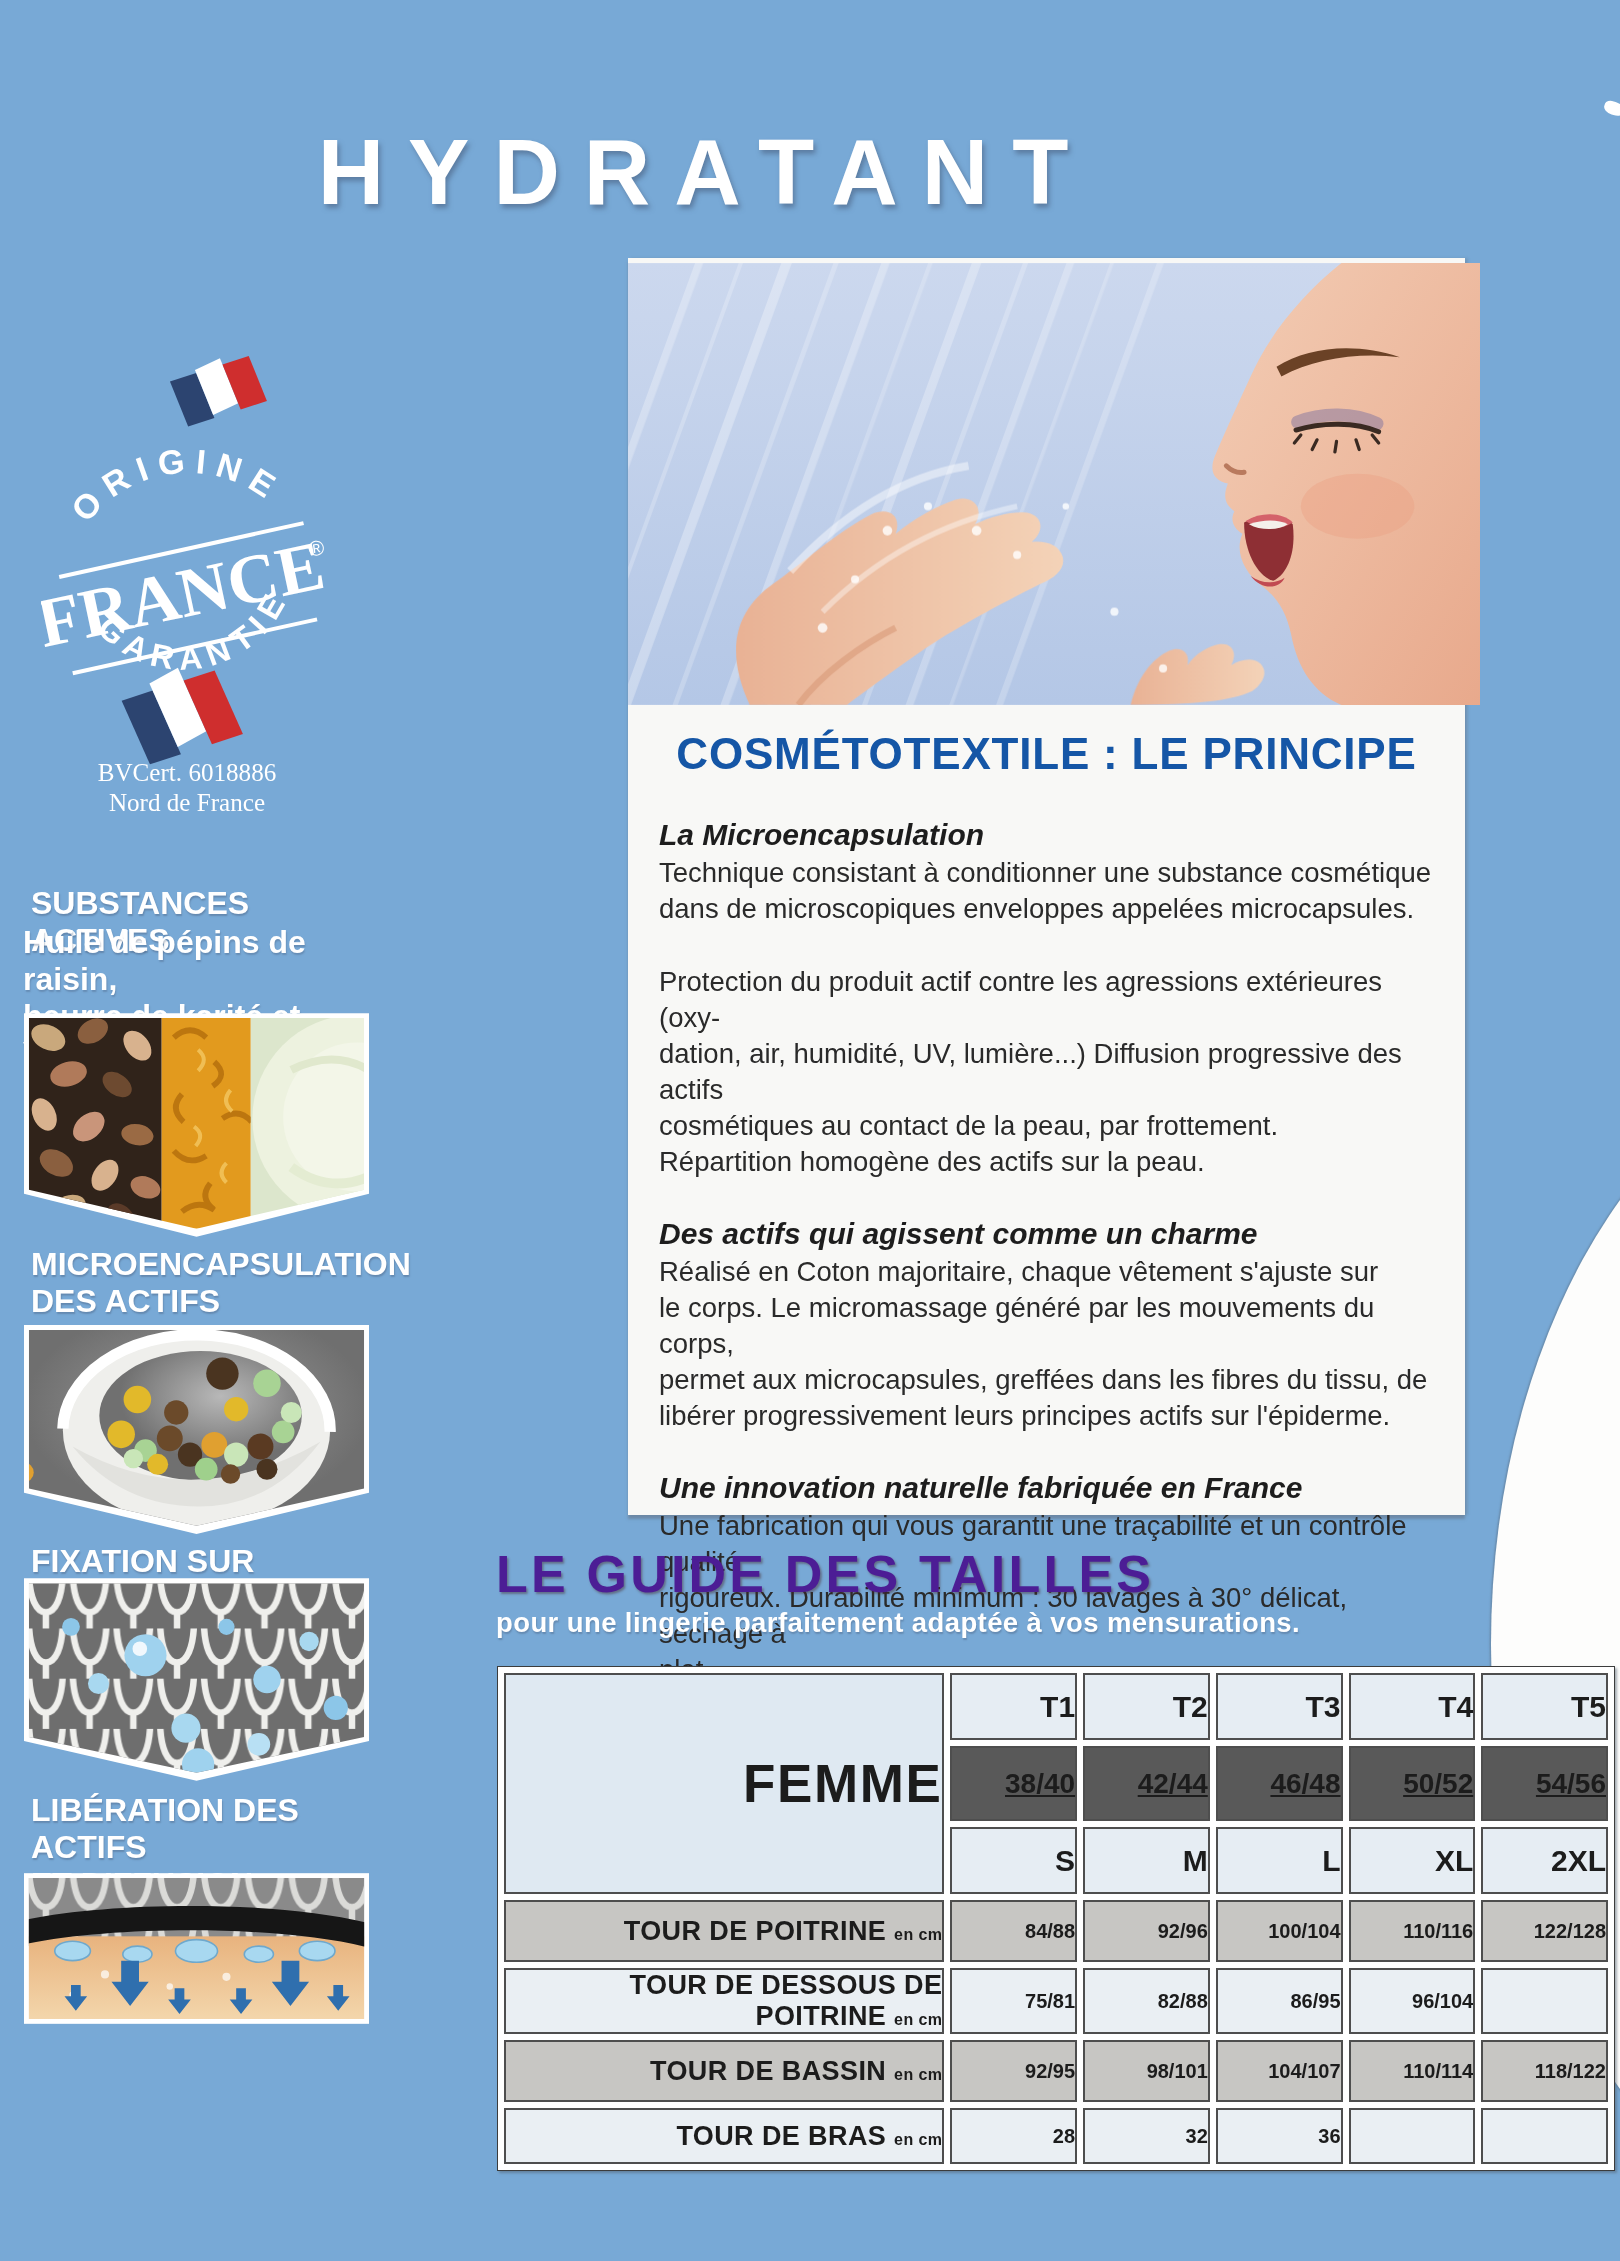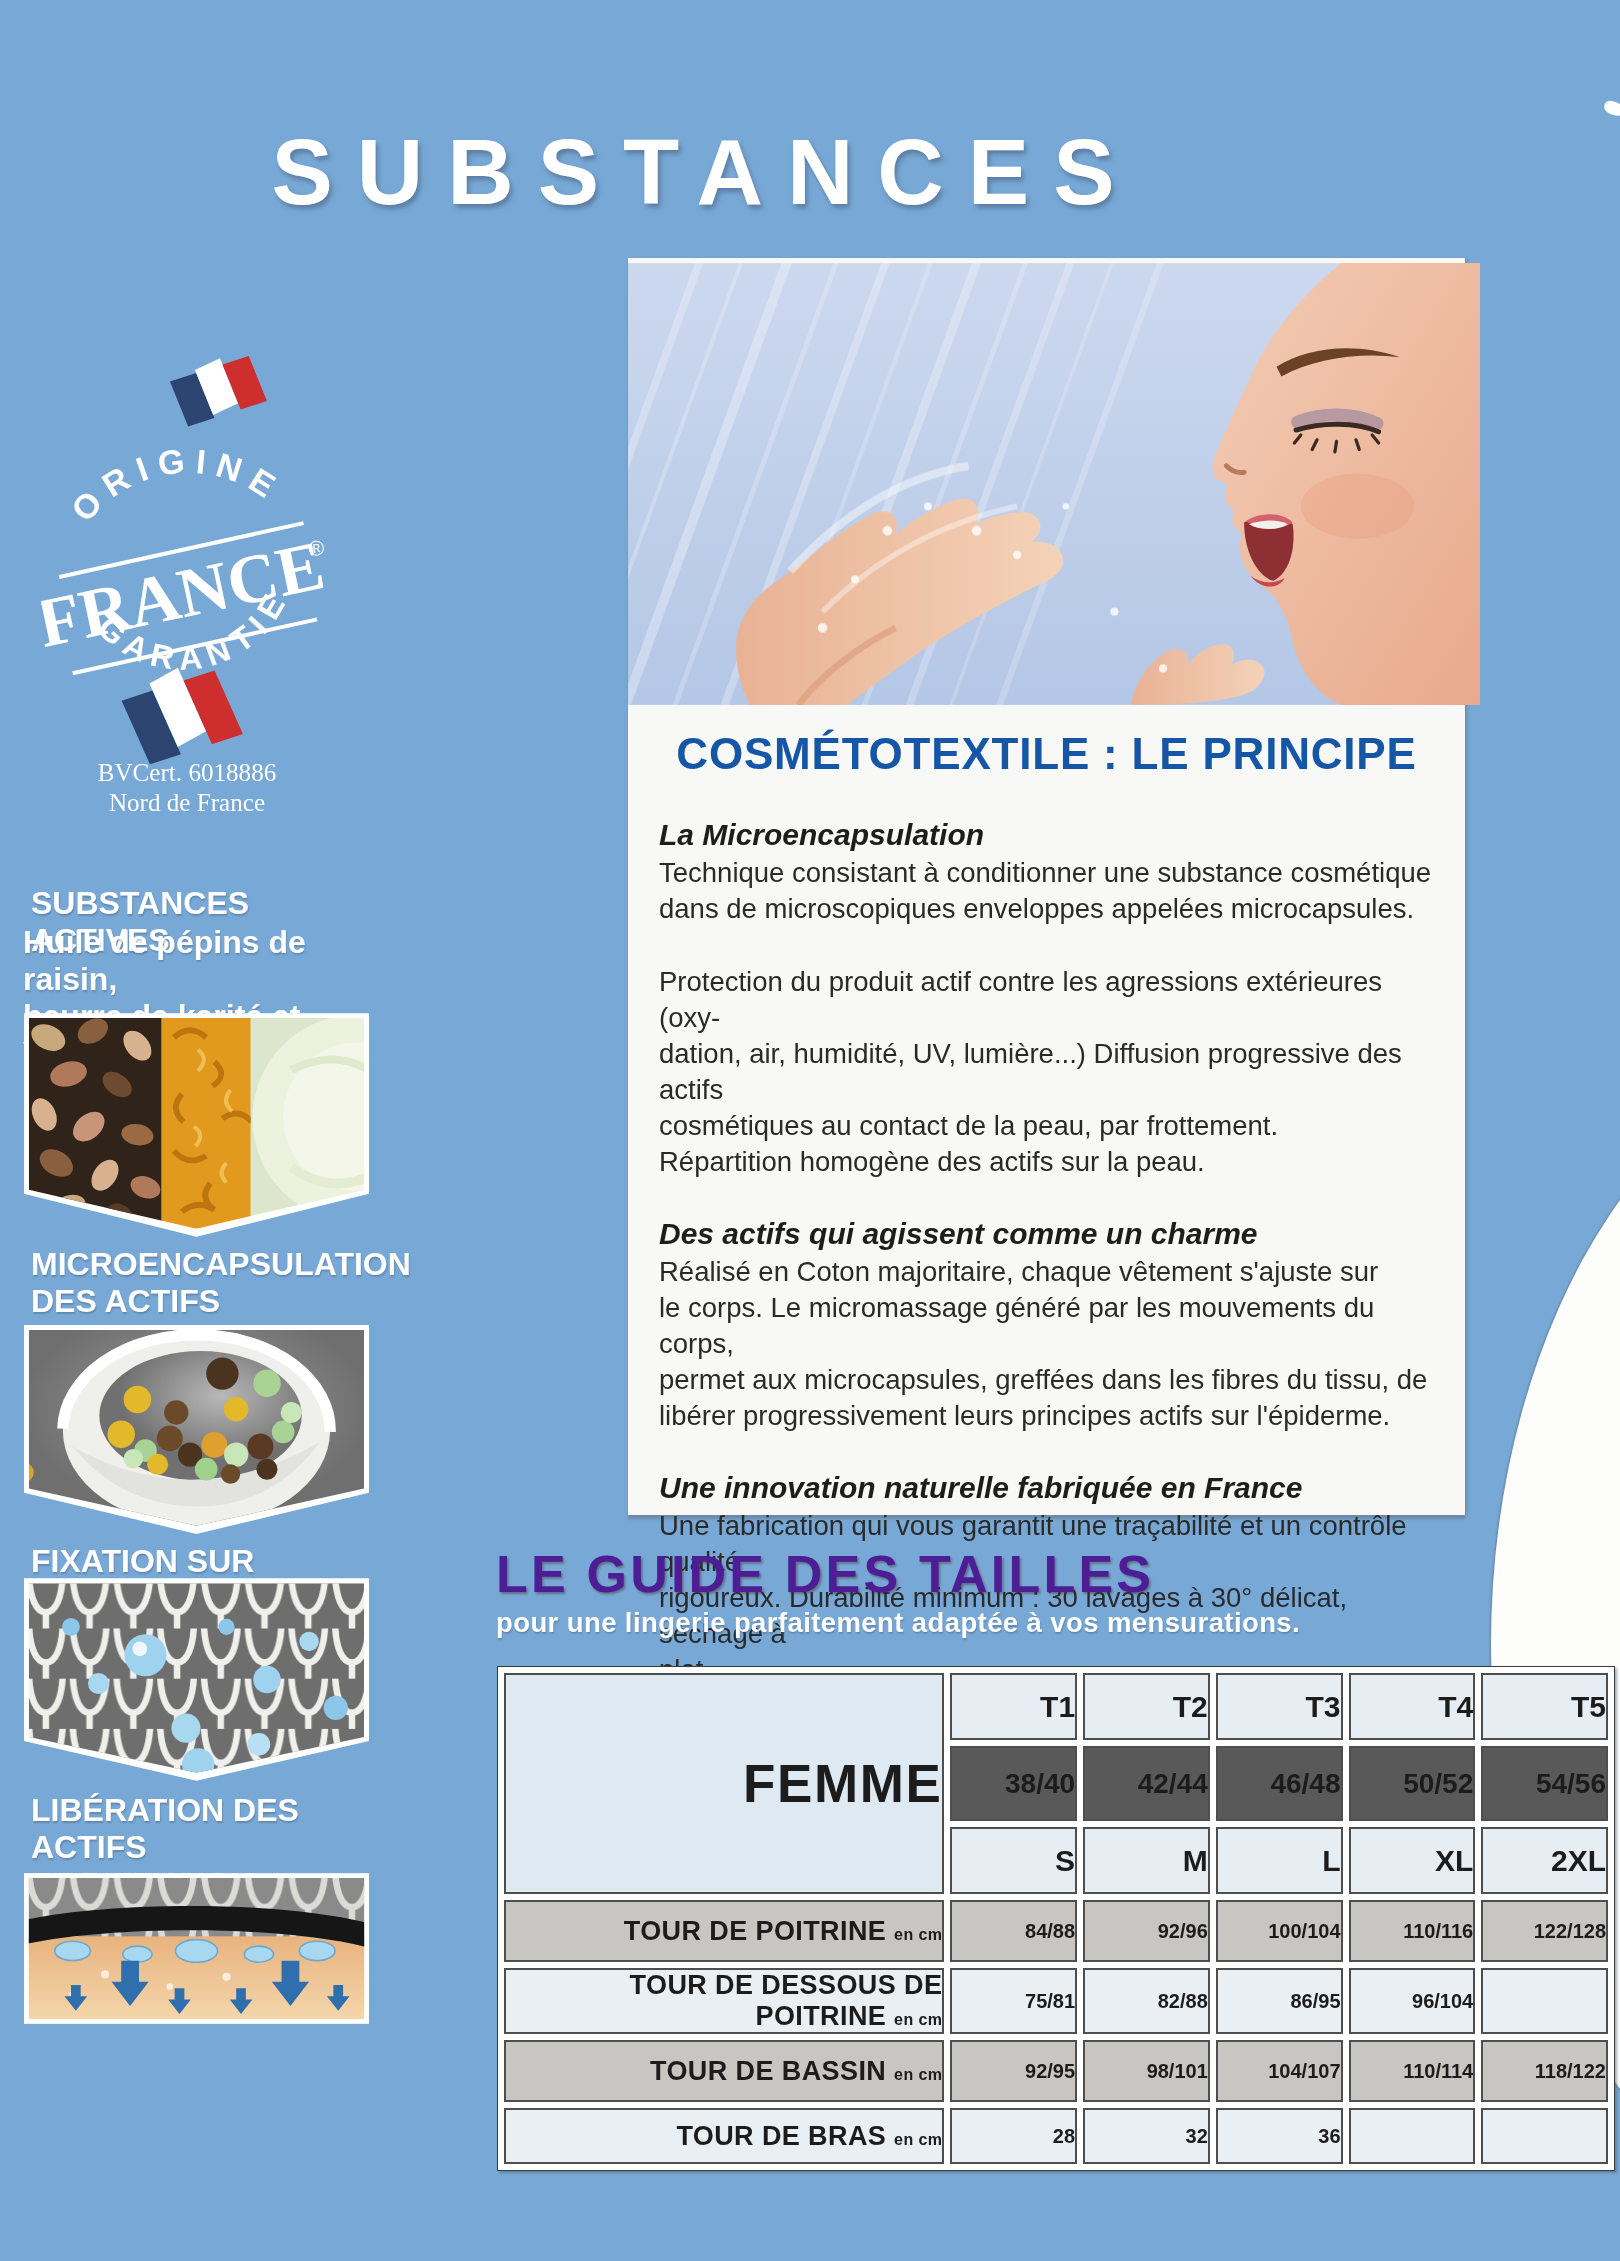--- a/index.html
+++ b/index.html
@@ -83,32 +83,32 @@
     font-weight:bold;color:#1c1c1c;padding:0;
   }
   td.cell-femme{background:#dfe9f2;font-size:53px;letter-spacing:1.6px;width:41%;}
   td.cell-light{background:#e6edf3;font-size:30px;width:11.8%;}
   td.cell-dark{background:#595959;color:#ffffff;font-size:28px;}
   td.row-gray{background:#c7c6c3;}
   td.row-lite{background:#eaeff3;}
   td.cell-label{font-size:27px;letter-spacing:0.4px;}
   td.cell-val{font-size:20px;}
   .unit{font-size:16px;font-weight:bold;}
-  .h-r1 td{height:63px;} .h-r2 td{height:71px;} .h-r3 td{height:63px;}
+  .h-r1 td{height:63px;} .h-r2 td{height:71px;text-decoration:underline;} .h-r3 td{height:63px;}
   .h-r4 td{height:58px;} .h-r5 td{height:58px;} .h-r6 td{height:58px;} .h-r7 td{height:52px;}
 </style>
 </head>
 <body>
 
 <div class="page">
 
   <div class="right-arc"></div>
   <div class="corner-mark"></div>
 
-  <div class="main-title">SUBSTANCES</div>
+  <div class="main-title">HYDRATANT</div>
 
   <div class="logo-box">
     <svg width="292" height="486" viewBox="0 0 360 600">
       <g transform="rotate(-8 180 320)">
 
         <g transform="translate(195,62) rotate(-14)">
           <rect x="0" y="0" width="34" height="60" fill="#2c4470" transform="skewY(4)"></rect>
           <rect x="34" y="0" width="34" height="60" fill="#ffffff" transform="skewY(-3)"></rect>
           <rect x="68" y="0" width="34" height="60" fill="#cf2e2e" transform="skewY(4)"></rect>
         </g>

